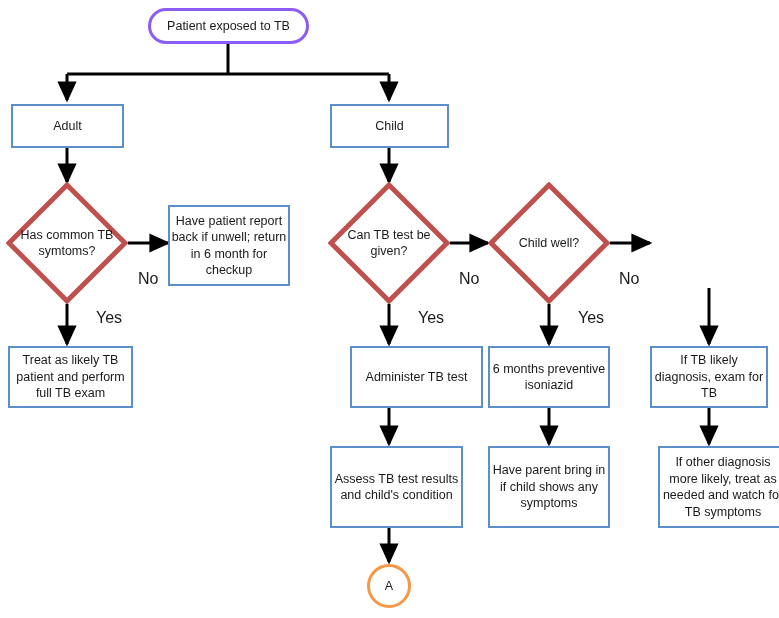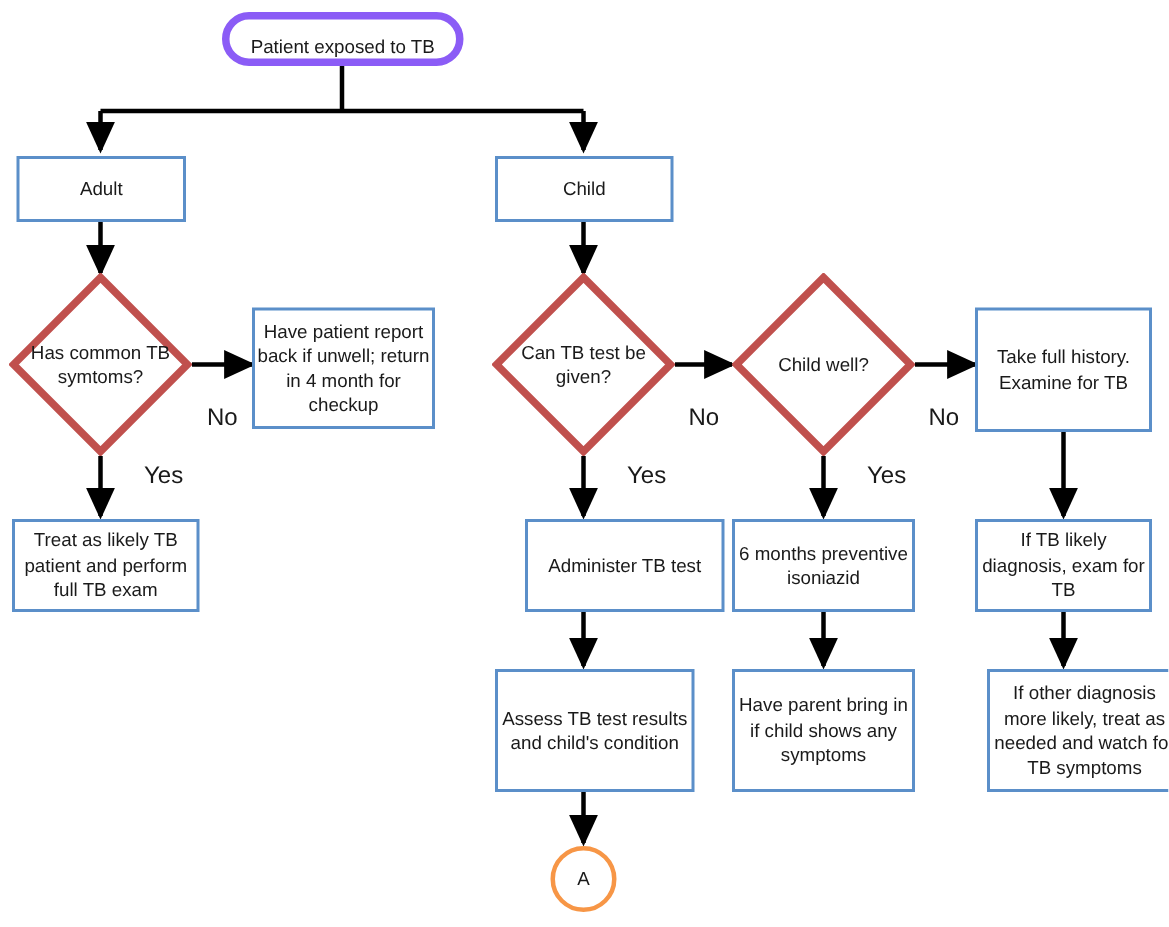--- a/index.html
+++ b/index.html
@@ -32,23 +32,22 @@
     text-align: center;
     color: #1a1a1a;
     font-size: 12.5px;
     line-height: 1.32;
     background: #ffffff;
   }
   .node.process {
     border: 2.5px solid #5B8FC9;
   }
   .node.terminator {
-    border: 5px solid #8b5cf6;
+    border: 3px solid #8b5cf6;
     border-radius: 999px;
-    align-items: flex-end;
   }
   .node.connector-circle {
     border: 3px solid #F79646;
     border-radius: 50%;
   }
   .node.decision {
     border: none;
     background: transparent;
   }
   .decision .dshape {
@@ -127,44 +126,41 @@
   </div>
 
   <div class="node decision" style="left:6px; top:182px; width:122px; height:122px;">
     <svg class="dshape" viewBox="0 0 122 122" preserveAspectRatio="none">
       <polygon points="61,3 119,61 61,119 3,61" fill="#ffffff" stroke="#C0504D" stroke-width="5"></polygon>
     </svg>
     <span class="dlabel">Has common TB symtoms?</span>
   </div>
 
   <div class="node process" style="left:168px; top:205px; width:122px; height:81px;">
-    <span>Have patient report back if unwell; return in 4 month for checkup</span>
+    <span>Have patient report back if unwell; return in 6 month for checkup</span>
   </div>
 
   <div class="node process" style="left:8px; top:346px; width:125px; height:62px;">
     <span>Treat as likely TB patient and perform full TB exam</span>
   </div>
 
   <div class="node decision" style="left:328px; top:182px; width:122px; height:122px;">
     <svg class="dshape" viewBox="0 0 122 122" preserveAspectRatio="none">
       <polygon points="61,3 119,61 61,119 3,61" fill="#ffffff" stroke="#C0504D" stroke-width="5"></polygon>
     </svg>
     <span class="dlabel">Can TB test be given?</span>
   </div>
 
   <div class="node decision" style="left:488px; top:182px; width:122px; height:122px;">
     <svg class="dshape" viewBox="0 0 122 122" preserveAspectRatio="none">
       <polygon points="61,3 119,61 61,119 3,61" fill="#ffffff" stroke="#C0504D" stroke-width="5"></polygon>
     </svg>
     <span class="dlabel">Child well?</span>
   </div>
 
-  <div class="node process" style="left:650px; top:205px; width:118px; height:83px;">
-    <span>Take full history. Examine for TB</span>
-  </div>
 
   <div class="node process" style="left:330px; top:346px; width:133px; height:62px;margin-left:20px;">
     <span>Administer TB test</span>
   </div>
 
   <div class="node process" style="left:488px; top:346px; width:122px; height:62px;">
     <span>6 months preventive isoniazid</span>
   </div>
 
   <div class="node process" style="left:650px; top:346px; width:118px; height:62px;">

